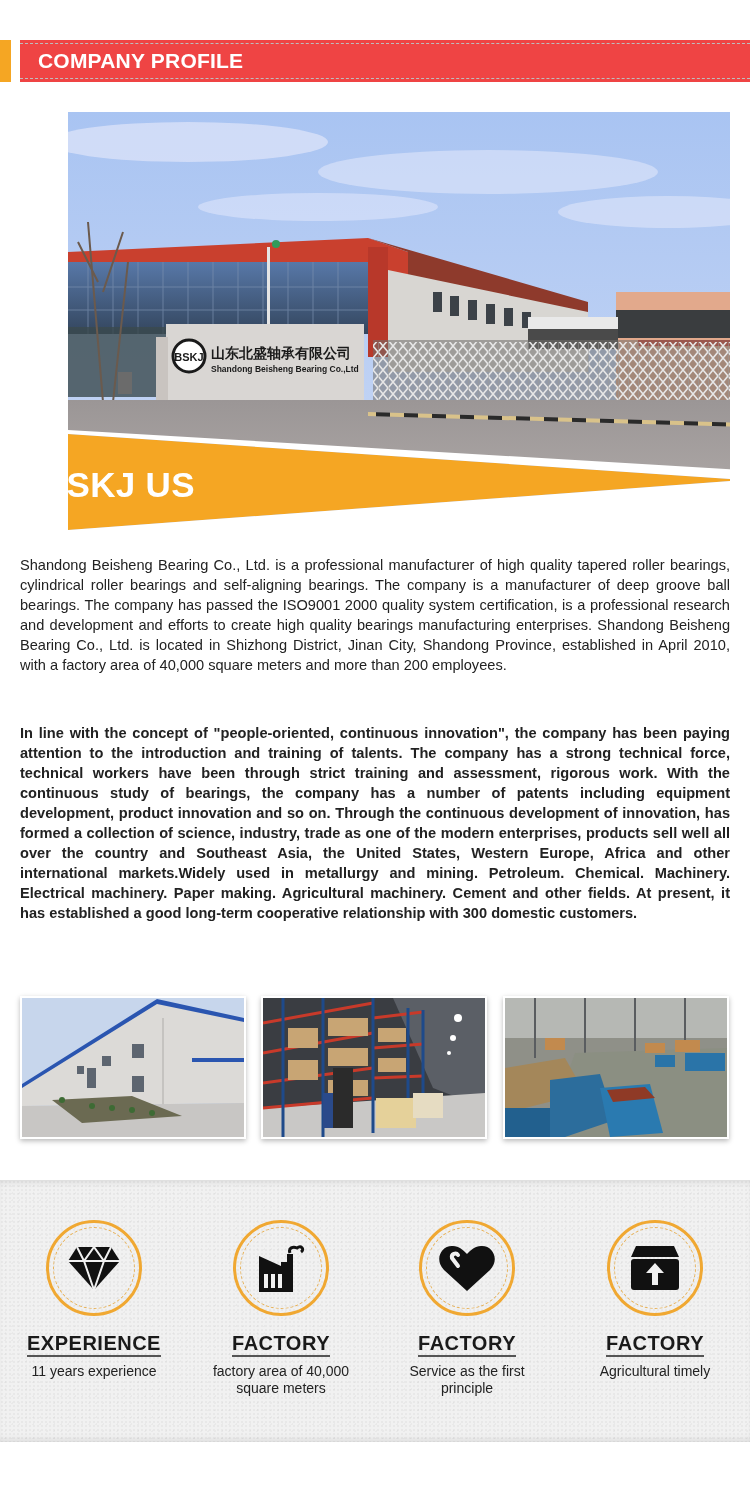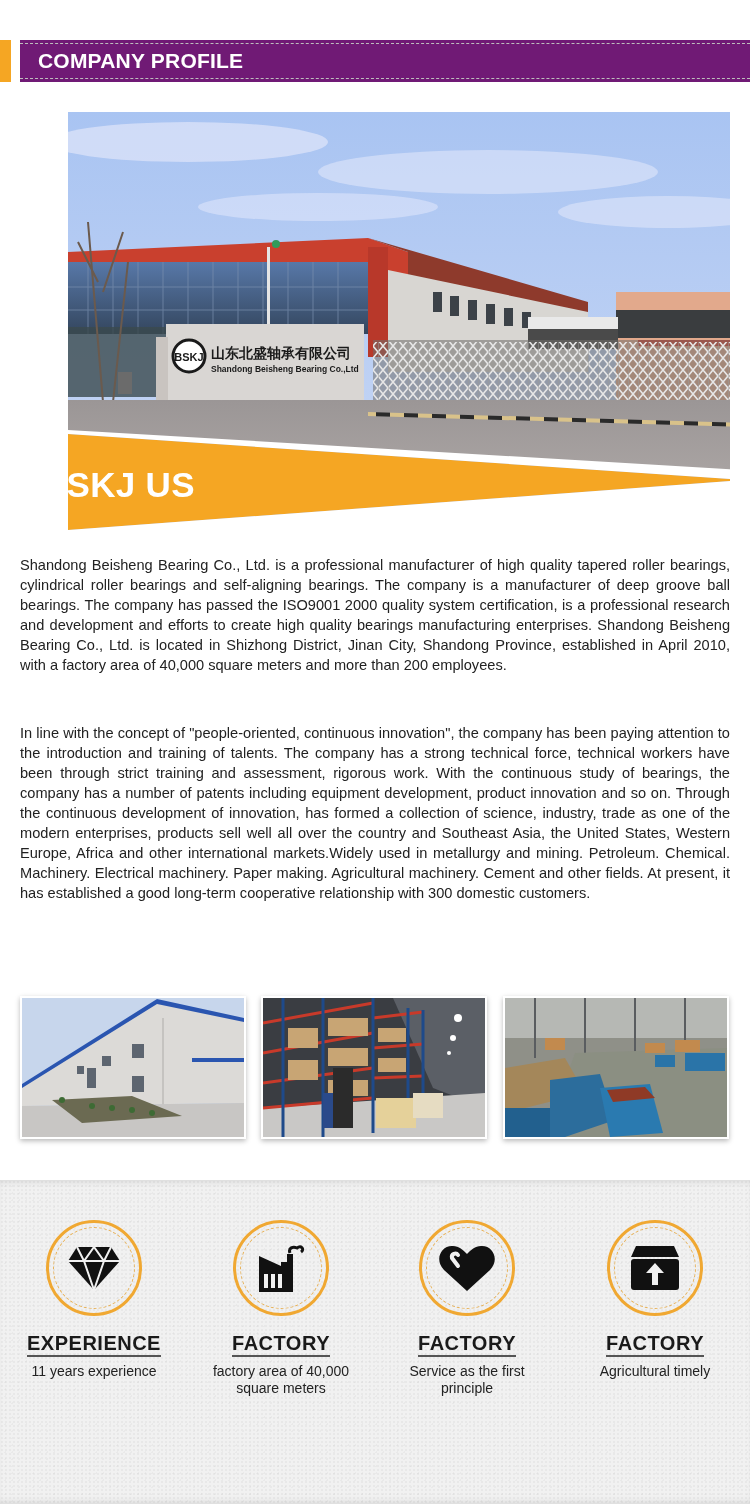--- a/index.html
+++ b/index.html
@@ -3,21 +3,21 @@
   <meta charset="utf-8">
   <style>
     * { box-sizing: border-box; margin: 0; padding: 0; }
     html, body { width: 750px; height: 1510px; background: #ffffff; overflow: hidden; }
     body { font-family: "Liberation Sans", sans-serif; color: #1a1a1a; position: relative; }
 
     
     .profile-header { position: absolute; top: 40px; left: 0; width: 750px; height: 42px; }
     .profile-header .accent { position: absolute; left: 0; top: 0; width: 11px; height: 42px; background: #f5a623; }
     .profile-header .bar {
-      position: absolute; left: 20px; top: 0; width: 730px; height: 42px; background: #701a75;
+      position: absolute; left: 20px; top: 0; width: 730px; height: 42px; background: #ef4444;
     }
     .profile-header .bar::before, .profile-header .bar::after {
       content: ""; position: absolute; left: 0; right: 0; height: 0;
       border-top: 1px dashed #bdbdbd;
     }
     .profile-header .bar::before { top: 3px; }
     .profile-header .bar::after { bottom: 3px; }
     .profile-header .title {
       position: absolute; left: 18px; top: 9px; font-size: 21px; font-weight: bold;
       color: #ffffff; letter-spacing: 0.2px;
@@ -31,34 +31,34 @@
       position: absolute; left: 41px; top: 465px; font-size: 35px; font-weight: bold; color: #ffffff;
       letter-spacing: 0.3px;
     }
 
     
     .body-text {
       position: absolute; left: 20px; width: 710px; font-size: 14.6px; line-height: 20px;
       color: #222222; text-align: justify; text-align-last: left;
     }
     .p1 { top: 555px; }
-    .p2 { top: 723px; }
+    .p2 { top: 723px; font-weight: bold; }
 
     
     .gallery { position: absolute; left: 20px; top: 996px; width: 710px; height: 144px; }
     .gallery .thumb {
       position: absolute; top: 0; width: 226px; height: 143px; background: #fff;
       box-shadow: 0 2px 5px rgba(0,0,0,0.28); padding: 2px;
     }
     .gallery .thumb svg { display: block; width: 222px; height: 139px; }
     .t1 { left: 0; } .t2 { left: 241px; } .t3 { left: 483px; }
 
     
     .features {
-      position: absolute; left: 0; top: 1180px; width: 750px; height: 324px;
+      position: absolute; left: 0; top: 1180px; width: 750px; height: 262px;
       background: #f1f1f1;
       background-image:
         radial-gradient(rgba(0,0,0,0.035) 1px, transparent 1px),
         radial-gradient(rgba(0,0,0,0.03) 1px, transparent 1px);
       background-size: 4px 4px, 7px 7px;
       background-position: 0 0, 2px 3px;
       box-shadow: inset 0 6px 8px -6px rgba(0,0,0,0.15), inset 0 -6px 8px -6px rgba(0,0,0,0.15);
     }
     .feature { position: absolute; top: 0; width: 170px; text-align: center; }
     .f1 { left: 9px; } .f2 { left: 196px; } .f3 { left: 382px; } .f4 { left: 570px; }

